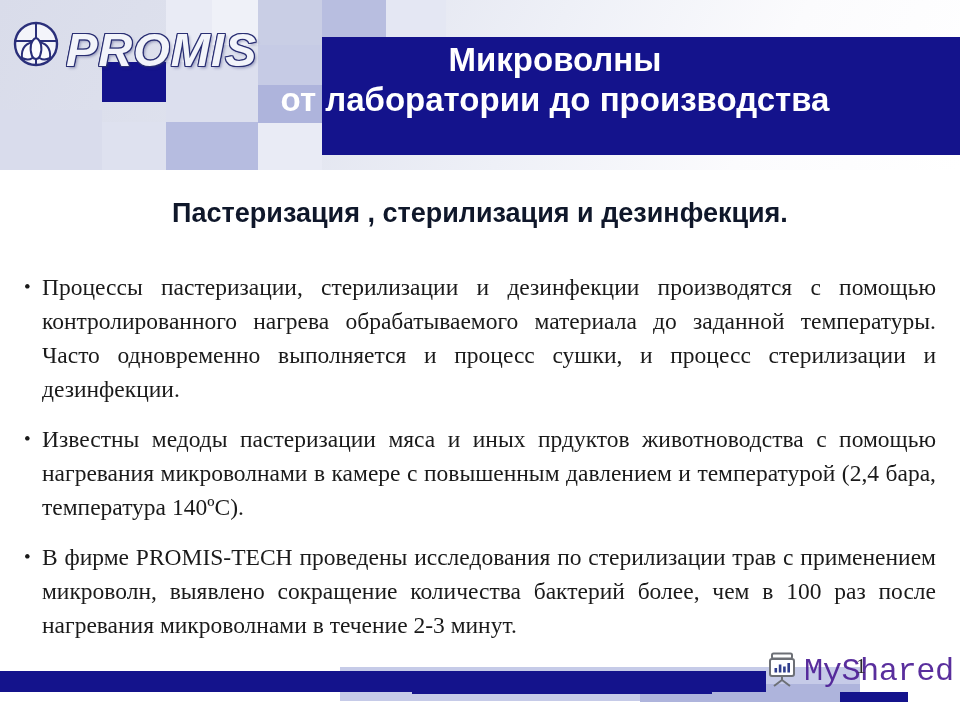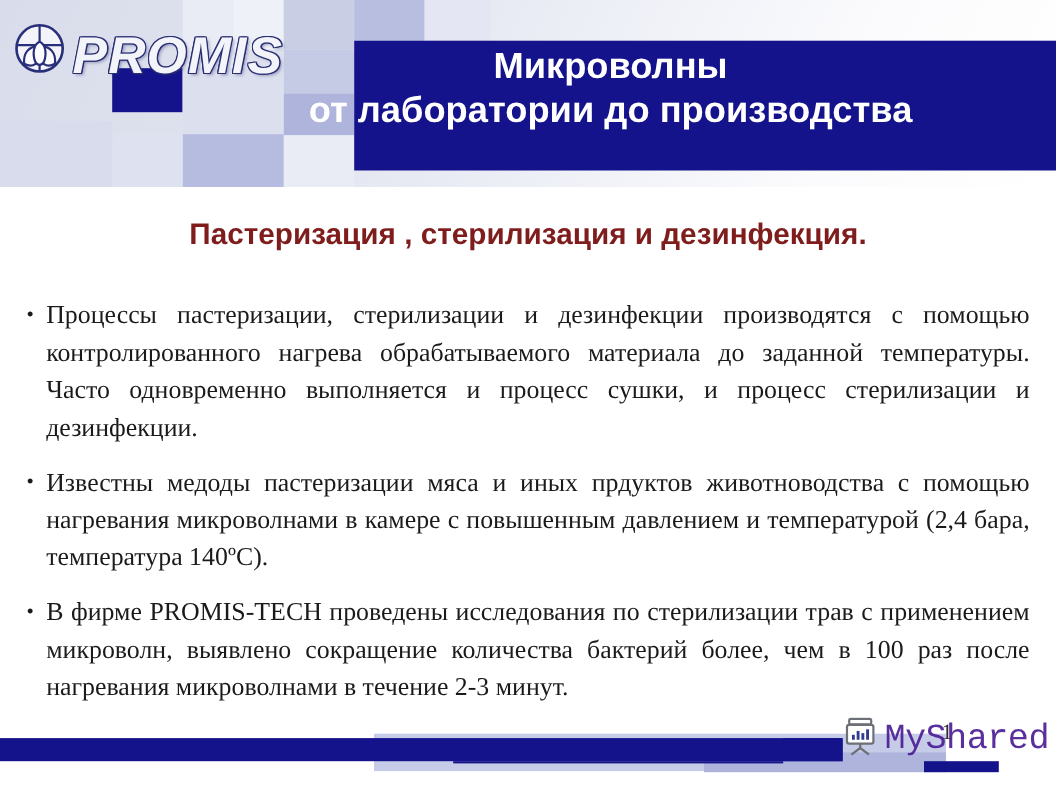--- a/index.html
+++ b/index.html
@@ -96,21 +96,21 @@
   }
 
   #subtitle {
     position: absolute;
     left: 0; top: 28px;
     width: 960px;
     text-align: center;
     font-family: "Liberation Sans", sans-serif;
     font-weight: bold;
     font-size: 27px;
-    color: #7f1d1d;
+    color: #0f172a;
     white-space: nowrap;
   }
 
   #bullets {
     position: absolute;
     left: 24px;
     top: 100px;
     width: 912px;
   }
 

